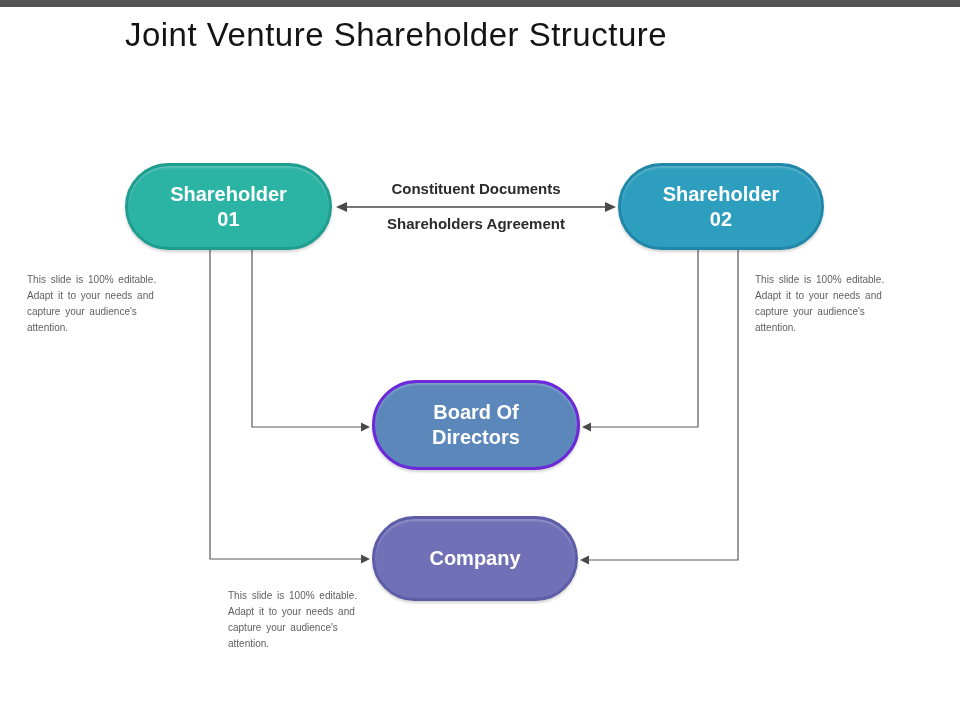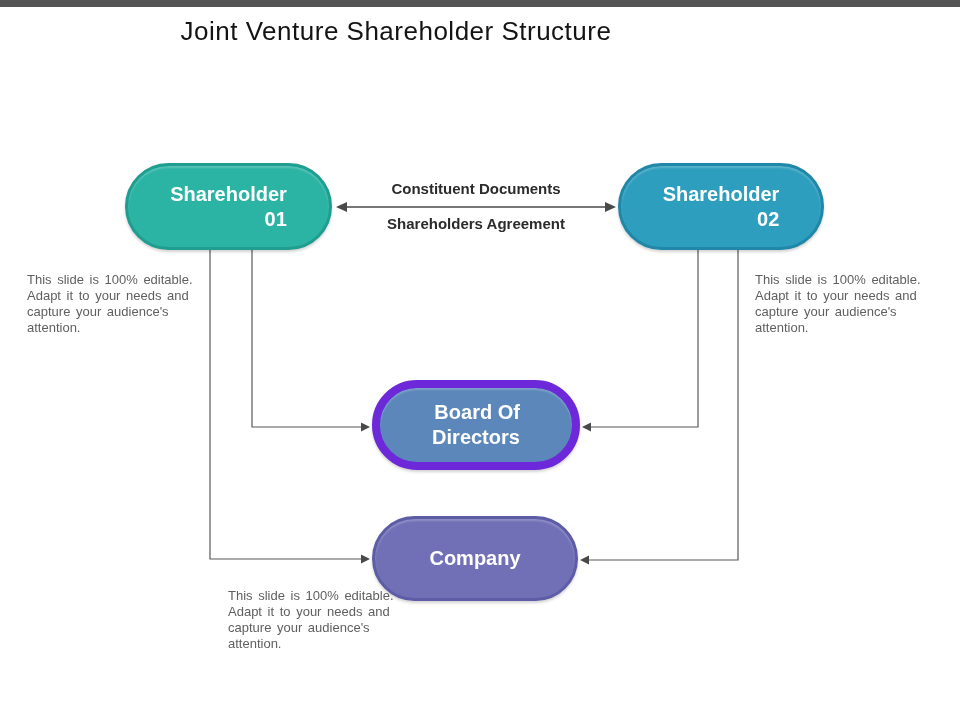--- a/index.html
+++ b/index.html
@@ -16,21 +16,21 @@
     left: 0; top: 0;
     width: 960px; height: 7px;
     background: #545454;
   }
   .slide-title {
     position: absolute;
     left: 0; top: 16px;
     width: 792px;
     margin: 0;
     text-align: center;
-    font-size: 26px;
+    font-size: 33px;
     font-weight: 400;
     color: #141414;
     letter-spacing: 0.5px;
   }
   .connector-layer {
     position: absolute;
     left: 0; top: 0;
     width: 960px; height: 720px;
   }
   .pill {
@@ -40,51 +40,51 @@
     justify-content: center;
     border-radius: 46px;
     box-sizing: border-box;
     color: #ffffff;
     font-weight: bold;
     font-size: 20px;
     line-height: 1.25;
     text-align: center;
     box-shadow: 0 2px 3px rgba(0,0,0,0.18), inset 0 2px 2px rgba(255,255,255,0.22);
   }
-  .pill span { white-space: pre-line; text-align: right; }
+  .pill span { white-space: pre-line; }
   .pill-sh01 {
     left: 125px; top: 163px; width: 207px; height: 87px;
     background: #2bb3a3; border: 3px solid #1f9e8f;
   }
   .pill-sh02 {
     left: 618px; top: 163px; width: 206px; height: 87px;
     background: #2e9ebe; border: 3px solid #2187a9;
   }
   .pill-board {
     left: 372px; top: 380px; width: 208px; height: 90px;
-    background: #5b87bb; border: 8px solid #6d28d9;
+    background: #5b87bb; border: 3px solid #6d28d9;
   }
   .pill-company {
     left: 372px; top: 516px; width: 206px; height: 85px;
     background: #7170b7; border: 3px solid #5d5ca6;
   }
   .rel-label {
     position: absolute;
     width: 320px;
     left: 316px;
     text-align: center;
     font-size: 15px;
     font-weight: bold;
     color: #2b2b2b;
   }
   .rel-label-top { top: 180px; }
   .rel-label-bottom { top: 215px; }
   .note {
     position: absolute;
-    font-size: 13px;
+    font-size: 10px;
     line-height: 16px;
     color: #5f5f5f;
     white-space: pre-line;
     word-spacing: 2px;
   }
   .note-left    { left: 27px;  top: 272px; width: 170px; }
   .note-right   { left: 755px; top: 272px; width: 170px; }
   .note-board   { left: 586px; top: 450px; width: 160px; }
   .note-company { left: 228px; top: 588px; width: 175px; }
 </style>

